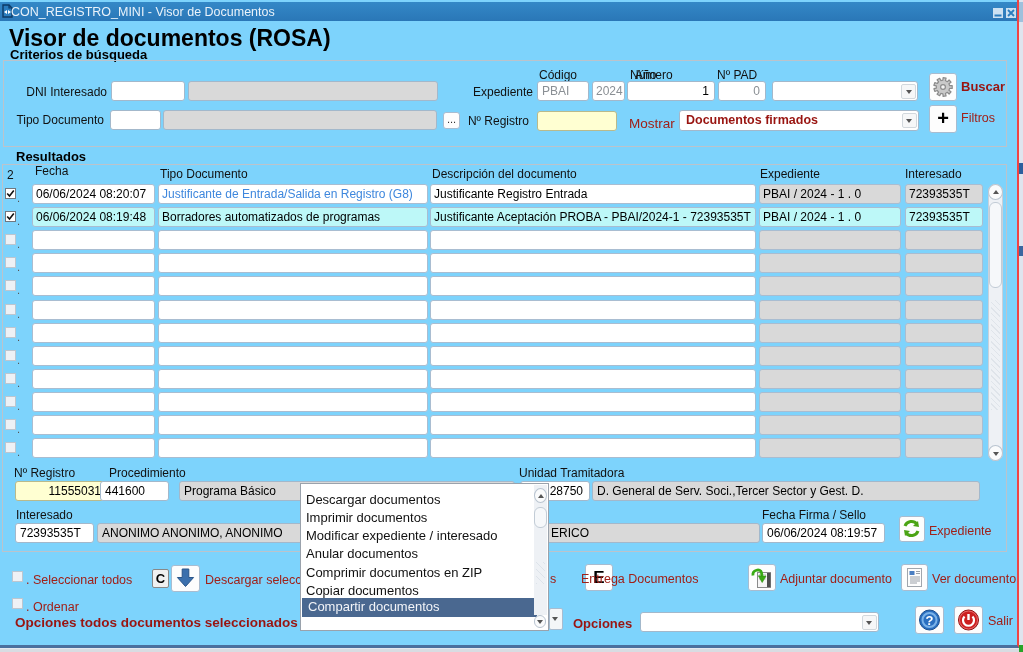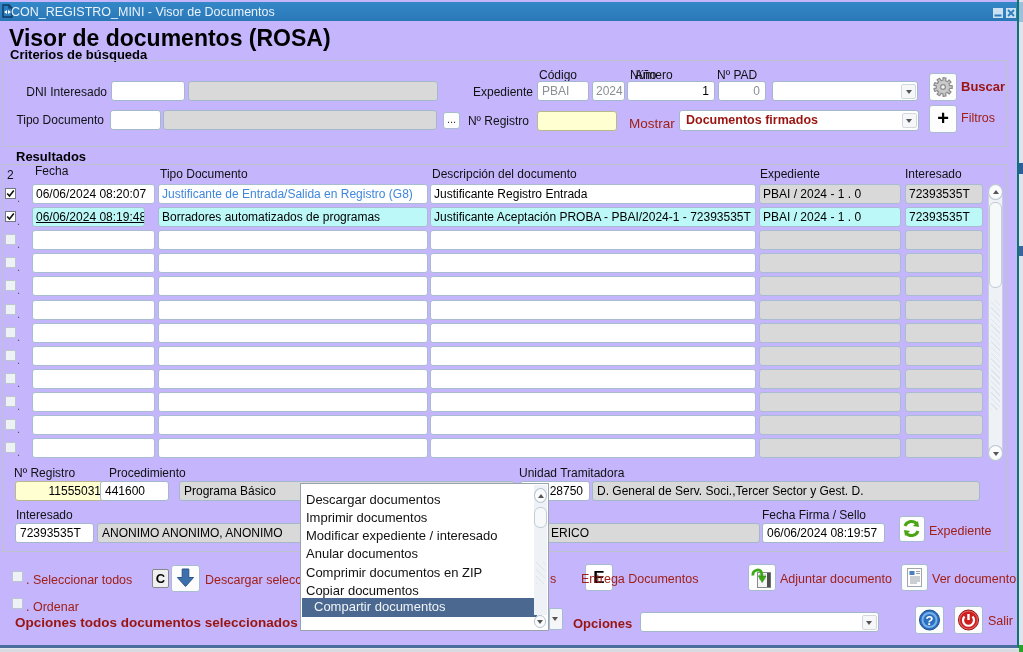--- a/index.html
+++ b/index.html
@@ -1,16 +1,16 @@
 <!DOCTYPE html>
 <html><head><meta charset="utf-8"><style>
 * { margin:0; padding:0; box-sizing:border-box; }
 body { width:1023px; height:652px; font-family:"Liberation Sans", sans-serif; overflow:hidden; background:#e4e8ee; }
-#win { position:absolute; left:0; top:0; width:1019px; height:648px; background:#c4b5fd;
-  border-right:2px solid #0f766e; border-bottom:3px solid #4a6f9e; }
+#win { position:absolute; left:0; top:0; width:1019px; height:648px; background:#7dd3fc;
+  border-right:2px solid #ef4444; border-bottom:3px solid #4a6f9e; }
 .abs { position:absolute; }
 #tbar { position:absolute; left:0; top:2px; width:1017px; height:19px; background:linear-gradient(#3488c7,#2a77b7); }
 #tbar .ttl { position:absolute; left:11px; top:3px; color:#e9f2fa; font-size:12.5px; }
 .wbtn { position:absolute; top:6px; width:10px; height:10px; background:#cbe1f2; }
 .wbtn svg { display:block; }
 h1 { position:absolute; left:9px; top:25px; font-size:23px; font-weight:bold; color:#000; }
 .glbl { position:absolute; font-size:13px; font-weight:bold; color:#000; }
 .gbox { position:absolute; border:1px solid #bcc3cb; }
 .lbl { position:absolute; font-size:12px; color:#111; white-space:nowrap; }
 .rlbl { position:absolute; font-size:12px; color:#111; text-align:right; white-space:nowrap; }
@@ -116,21 +116,21 @@
 <div class="cell " style="left:158px;top:184px;width:270px;background:#fff;color:#3e87dd;">Justificante de Entrada/Salida en Registro (G8)</div>
 <div class="cell " style="left:430px;top:184px;width:326px;background:#fff;">Justificante Registro Entrada</div>
 <div class="cell " style="left:759px;top:184px;width:142px;background:#d9d9d9;">PBAI / 2024 - 1 . 0</div>
 <div class="cell " style="left:905px;top:184px;width:78px;background:#d9d9d9;">72393535T</div>
 <div class="cb on" style="left:5px;top:211px;">
       <svg width="9" height="9" viewBox="0 0 9 9">
         <path d="M1.2 4.5 L3.5 7 L7.8 1.5" stroke="#111" stroke-width="1.6" fill="none"></path>
       </svg>
     </div>
 <div class="dot" style="left:17px;top:215px;">.</div>
-<div class="cell " style="left:32px;top:207px;width:113px;background:#bdf8f8;text-decoration:underline;">06/06/2024 08:19:48</div>
+<div class="cell " style="left:32px;top:207px;width:123px;background:#bdf8f8;">06/06/2024 08:19:48</div>
 <div class="cell " style="left:158px;top:207px;width:270px;background:#bdf8f8;">Borradores automatizados de programas</div>
 <div class="cell " style="left:430px;top:207px;width:326px;background:#bdf8f8;">Justificante Aceptación PROBA - PBAI/2024-1 - 72393535T</div>
 <div class="cell " style="left:759px;top:207px;width:142px;background:#bdf8f8;">PBAI / 2024 - 1 . 0</div>
 <div class="cell " style="left:905px;top:207px;width:78px;background:#bdf8f8;">72393535T</div>
 <div class="cb off" style="left:5px;top:234px;"></div>
 <div class="dot" style="left:17px;top:238px;">.</div>
 <div class="cell " style="left:32px;top:230px;width:123px;background:#fff;"></div>
 <div class="cell " style="left:158px;top:230px;width:270px;background:#fff;"></div>
 <div class="cell " style="left:430px;top:230px;width:326px;background:#fff;"></div>
 <div class="cell " style="left:759px;top:230px;width:142px;background:#d9d9d9;"></div>
@@ -288,21 +288,21 @@
 
 <div class="red" style="left:550px;top:572px;font-size:12.5px;">s</div>
 
 <div class="abs" style="left:300px;top:483px;width:249px;height:148px;background:#fff;border:1px solid #9aa2ac;font-size:13px;color:#111;">
 <div style="position:absolute;left:5px;top:7px;height:18px;line-height:17px;">Descargar documentos</div>
 <div style="position:absolute;left:5px;top:25px;height:18px;line-height:17px;">Imprimir documentos</div>
 <div style="position:absolute;left:5px;top:43px;height:18px;line-height:17px;">Modificar expediente / interesado</div>
 <div style="position:absolute;left:5px;top:61px;height:18px;line-height:17px;">Anular documentos</div>
 <div style="position:absolute;left:5px;top:80px;height:18px;line-height:17px;">Comprimir documentos en ZIP</div>
 <div style="position:absolute;left:5px;top:98px;height:18px;line-height:17px;">Copiar documentos</div>
-<div style="position:absolute;left:1px;top:114px;width:235px;height:19px;background:#4a6890;color:#f2f4f8;line-height:18px;padding-left:12px;">Compartir documentos</div>
+<div style="position:absolute;left:1px;top:114px;width:235px;height:19px;background:#4a6890;color:#f2f4f8;line-height:18px;padding-left:6px;">Compartir documentos</div>
 <div style="position:absolute;right:1px;top:1px;width:13px;height:130px;background:#eef1f5;"></div>
 <div style="position:absolute;right:1px;top:4px;width:13px;height:15px;background:#fafbfc;border:1px solid #b9c4d0;border-radius:50%;">
         <div class="carr" style="left:3px;top:5px;border-top:none;border-bottom:4.5px solid #555;"></div>
       </div>
 <div style="position:absolute;right:1px;top:23px;width:13px;height:21px;background:#f6f8fa;border:1px solid #c2ccd6;border-radius:6px;"></div>
 <div style="position:absolute;right:3px;top:78px;width:9px;height:22px;background:repeating-linear-gradient(45deg,#dde3ea 0 1px,transparent 1px 5px);"></div>
 <div style="position:absolute;right:2px;bottom:2px;width:12px;height:13px;background:#fafbfc;border:1px solid #b9c4d0;border-radius:6px;">
         <div class="carr" style="left:2px;top:4px;"></div>
       </div>
 </div>

